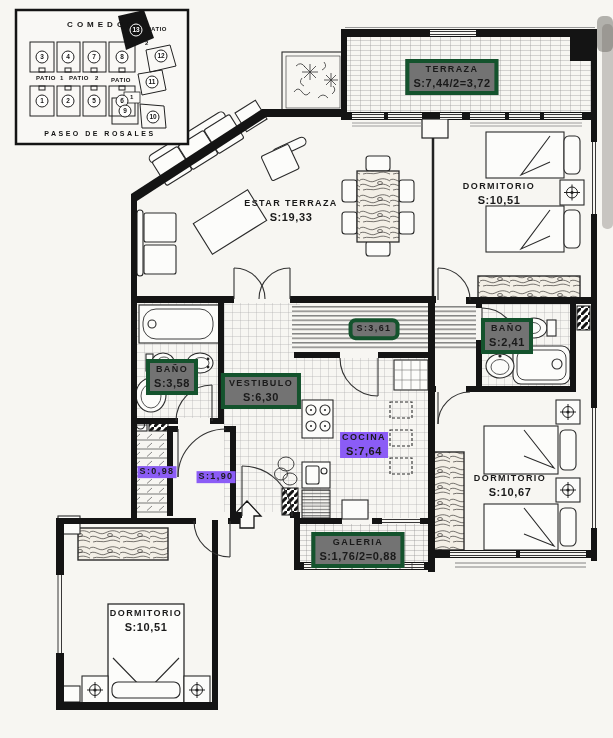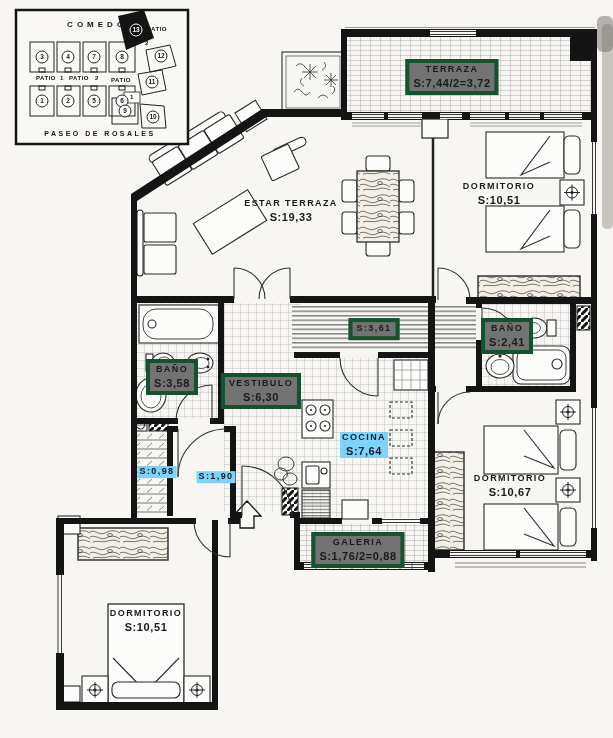--- a/index.html
+++ b/index.html
@@ -10,21 +10,21 @@
   }
   svg{position:absolute;left:0;top:0;}
   .labels{position:absolute;left:0;top:0;width:613px;height:738px;pointer-events:none;}
   .lbl{
     position:absolute;transform:translate(-50%,-50%);
     text-align:center;color:#1a1a1a;white-space:nowrap;
     font:700 9px/1.3 "Liberation Sans",sans-serif;letter-spacing:1.4px;
   }
   .lbl .area{display:block;font-size:11px;font-weight:700;letter-spacing:.6px;}
   .boxed{background:#737373;border:4px solid #14532d;padding:1px 4px;}
-  .plate{background:#7dd3fc;padding:0 2px;}
+  .plate{background:#8b5cf6;padding:0 2px;}
   
   .ins{position:absolute;transform:translate(-50%,-50%);color:#141414;white-space:nowrap;}
   .ins-title{font:700 8px "Liberation Sans",sans-serif;letter-spacing:4px;}
   .ins-street{font:700 7px "Liberation Sans",sans-serif;letter-spacing:2.5px;}
   .ins-patio{font:700 6px "Liberation Sans",sans-serif;letter-spacing:.5px;}
   .unum{
     position:absolute;transform:translate(-50%,-50%);
     width:11px;height:11px;border:1px solid #222;border-radius:50%;
     background:rgba(255,255,255,.9);color:#141414;
     font:700 6.5px/10px "Liberation Sans",sans-serif;text-align:center;
@@ -440,21 +440,21 @@
     <span class="area">S:7,44/2=3,72</span>
   </div>
   <div class="lbl" style="left:499px;top:194px;">
     <span>DORMITORIO</span>
     <span class="area">S:10,51</span>
   </div>
   <div class="lbl" style="left:291px;top:211px;">
     <span>ESTAR TERRAZA</span>
     <span class="area">S:19,33</span>
   </div>
-  <div class="lbl boxed" style="left:374px;top:329px;">
+  <div class="lbl boxed" style="left:374px;top:329px;border-radius:7px;">
     <span>S:3,61</span>
   </div>
   <div class="lbl boxed" style="left:172px;top:377px;">
     <span>BAÑO</span>
     <span class="area">S:3,58</span>
   </div>
   <div class="lbl boxed" style="left:261px;top:391px;">
     <span>VESTIBULO</span>
     <span class="area">S:6,30</span>
   </div>

